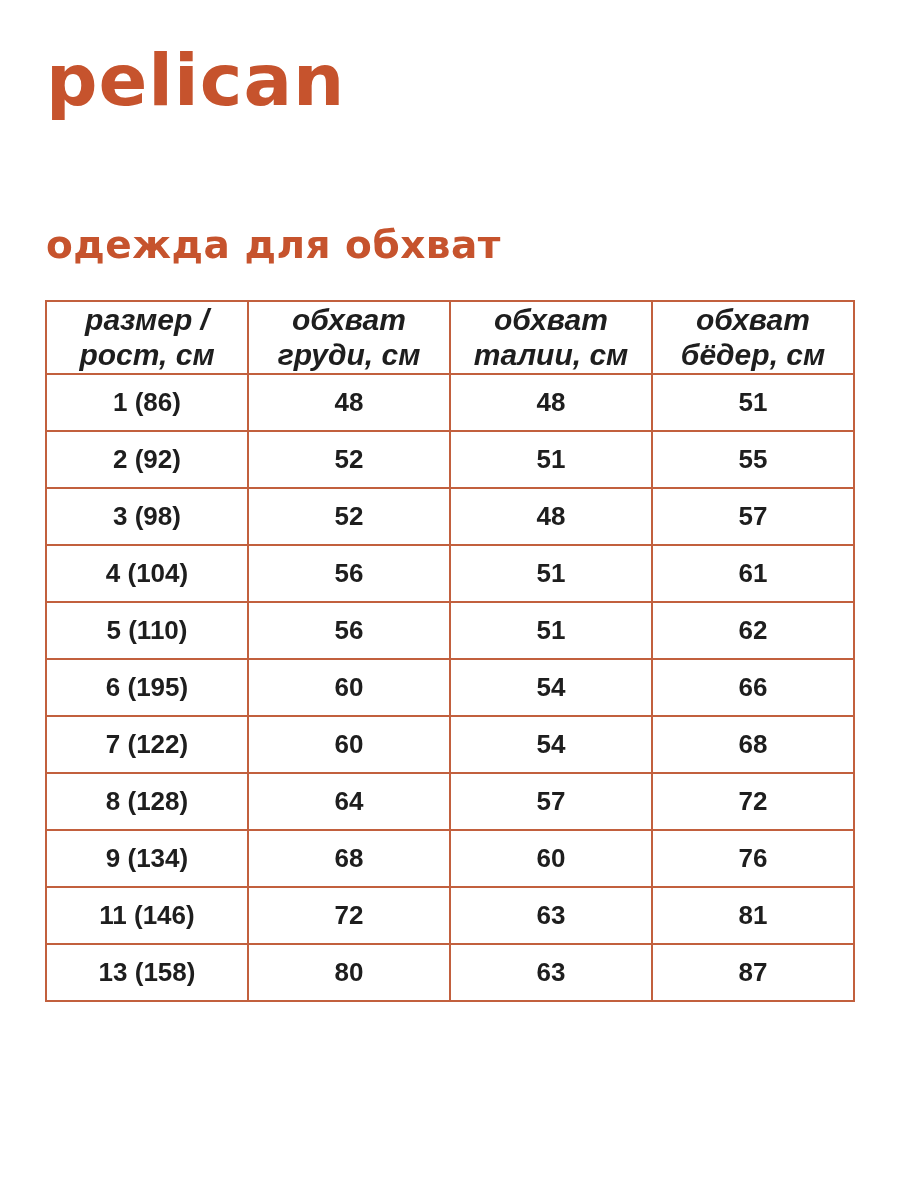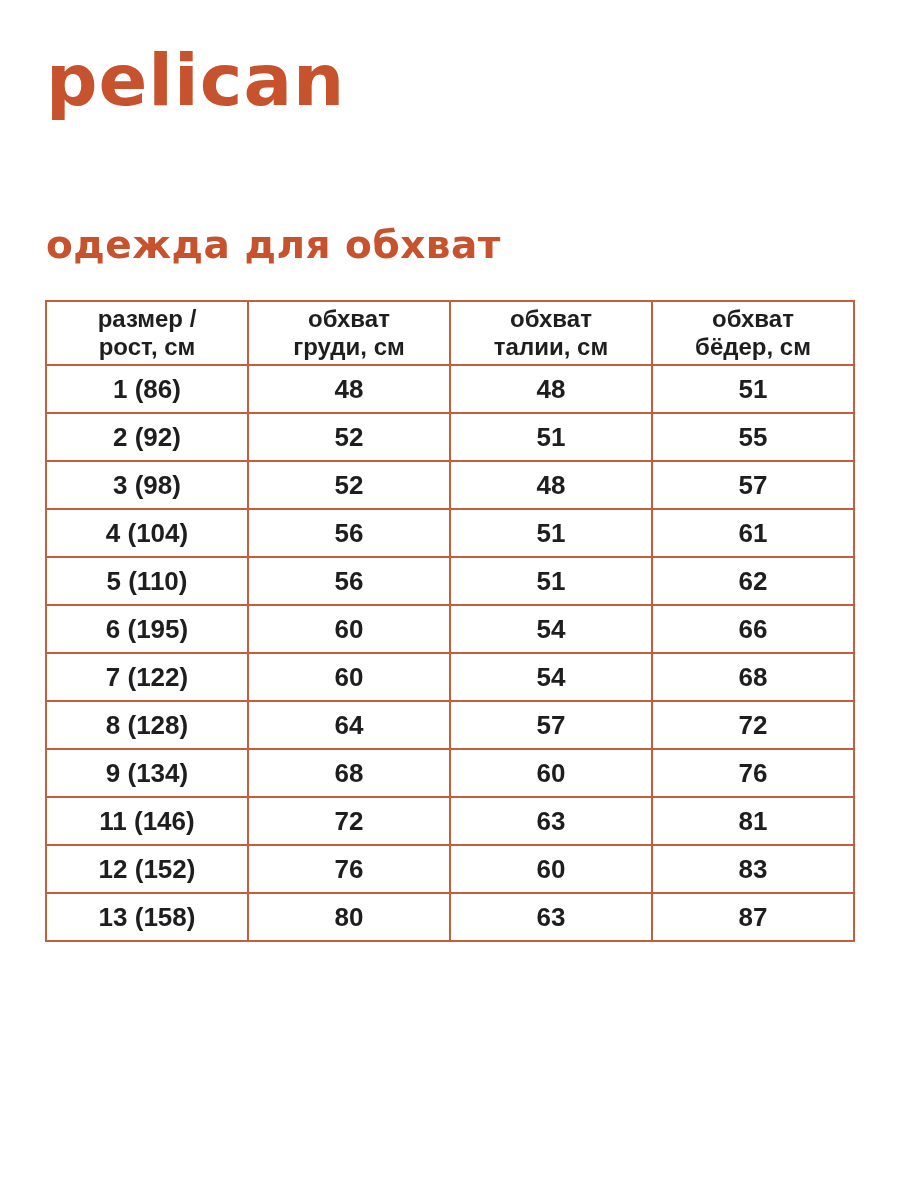--- a/index.html
+++ b/index.html
@@ -49,27 +49,28 @@
   .size-table th,
   .size-table td{
     border:2px solid var(--border);
     text-align:center;
     vertical-align:middle;
     color:var(--text);
     font-weight:700;
   }
   .size-table th{
     height:64px;
-    font-size:24px;
+    font-size:30px;
     line-height:1.18;
     white-space:pre-line;
     font-family:"Liberation Sans","DejaVu Sans",sans-serif;
+    font-style:italic;
   }
   .size-table td{
-    height:48px;
+    height:57px;
     font-size:26px;
     letter-spacing:0px;
     font-family:"Liberation Sans","DejaVu Sans",sans-serif;
   }
 </style>
 </head>
 <body>
 
 <div class="page">
 
@@ -145,26 +146,20 @@
           <td>60</td>
           <td>76</td>
         </tr>
         <tr>
           <td>11 (146)</td>
           <td>72</td>
           <td>63</td>
           <td>81</td>
         </tr>
         <tr>
-          <td>12 (152)</td>
-          <td>76</td>
-          <td>60</td>
-          <td>83</td>
-        </tr>
-        <tr>
           <td>13 (158)</td>
           <td>80</td>
           <td>63</td>
           <td>87</td>
         </tr>
       </tbody>
   </table>
 
 </div>
 

